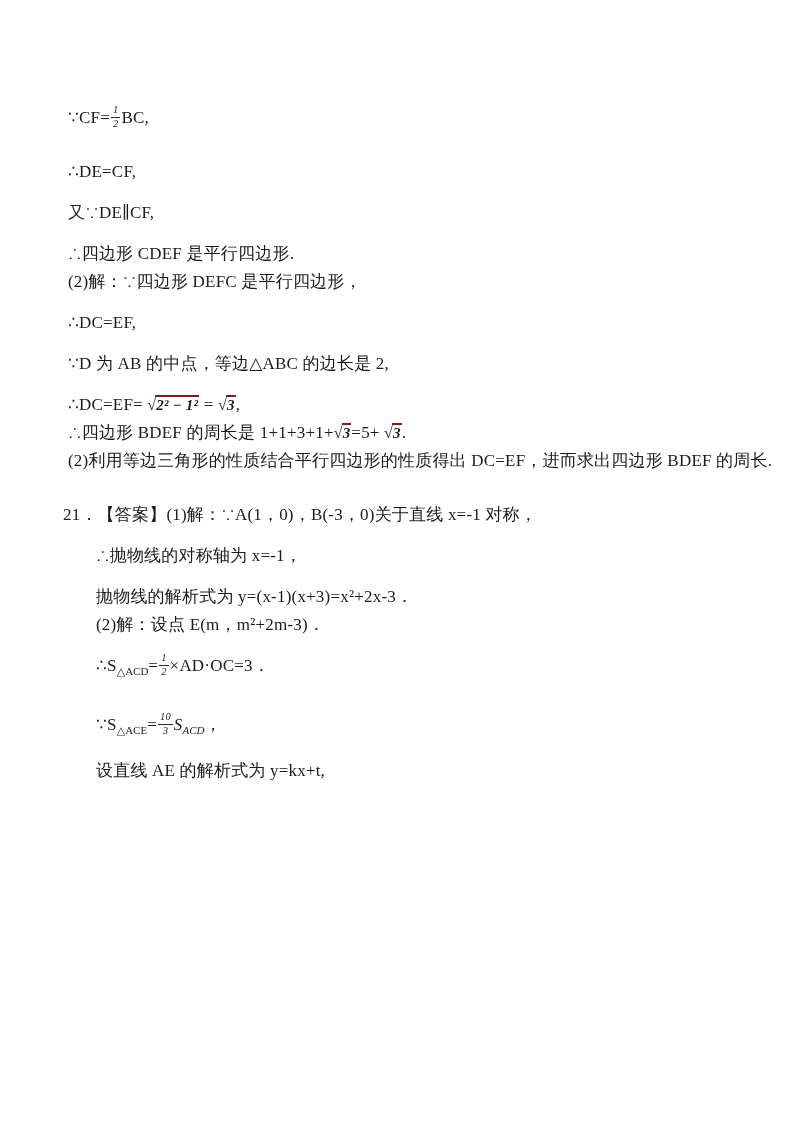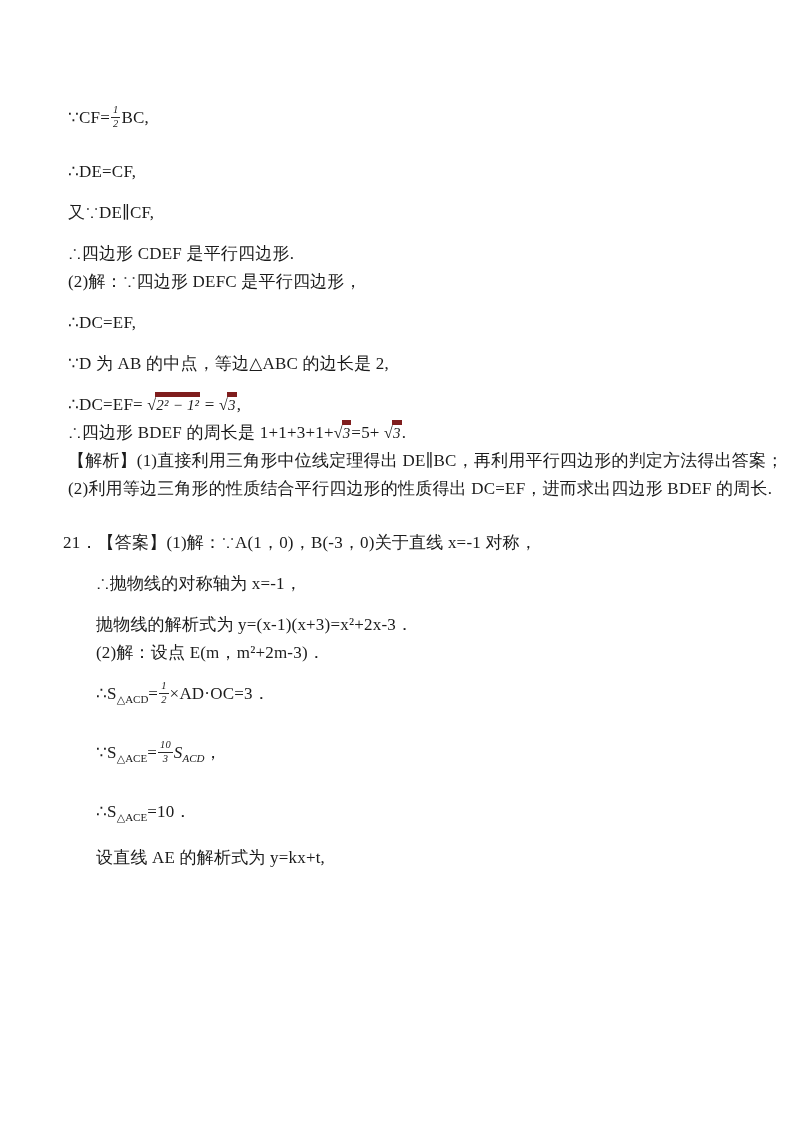--- a/index.html
+++ b/index.html
@@ -61,22 +61,23 @@
     font-style: italic;
     font-size: 15px;
     white-space: nowrap;
   }
   .sqrt .rad {
     font-style: normal;
     font-size: 16px;
     margin-right: -1px;
   }
   .sqrt .rdc {
-    border-top: 5px solid #7f1d1d;
+    border-top: 2px solid #7f1d1d;
     padding: 0 1px;
+    font-weight: bold;
   }
   
   .sb {
     font-size: 11px;
     vertical-align: -4px;
     letter-spacing: 0;
   }
   .it { font-style: italic; }
 </style>
 </head>
@@ -85,23 +86,21 @@
 <div id="doc">
     <div class="line ind-body gap-none"><span class="seg">∵CF=</span><span class="frac"><span class="num">1</span><span class="den">2</span></span><span class="seg">BC,</span></div>
     <div class="line ind-body gap-large"><span class="seg">∴DE=CF,</span></div>
     <div class="line ind-body gap-small"><span class="seg">又∵DE∥CF,</span></div>
     <div class="line ind-body gap-small"><span class="seg">∴四边形 CDEF 是平行四边形.</span></div>
     <div class="line ind-body gap-none"><span class="seg">(2)解：∵四边形 DEFC 是平行四边形，</span></div>
     <div class="line ind-body gap-small"><span class="seg">∴DC=EF,</span></div>
     <div class="line ind-body gap-small"><span class="seg">∵D 为 AB 的中点，等边△ABC 的边长是 2,</span></div>
     <div class="line ind-body gap-small"><span class="seg">∴DC=EF= </span><span class="sqrt"><span class="rad">√</span><span class="rdc">2² − 1²</span></span><span class="seg"> = </span><span class="sqrt"><span class="rad">√</span><span class="rdc">3</span></span><span class="seg">,</span></div>
     <div class="line ind-body gap-none"><span class="seg">∴四边形 BDEF 的周长是 1+1+3+1+</span><span class="sqrt"><span class="rad">√</span><span class="rdc">3</span></span><span class="seg">=5+ </span><span class="sqrt"><span class="rad">√</span><span class="rdc">3</span></span><span class="seg">.</span></div>
-    <div class="line ind-body gap-none"><span class="seg">【解析】(1)直接利用三角形中位线定理得出 DE∥BC，再利用平行四边形的判定方法得出答案；</span></div>
     <div class="line ind-body gap-none"><span class="seg">(2)利用等边三角形的性质结合平行四边形的性质得出 DC=EF，进而求出四边形 BDEF 的周长.</span></div>
     <div class="line ind-num gap-large"><span class="seg">21．【答案】(1)解：∵A(1，0)，B(-3，0)关于直线 x=-1 对称，</span></div>
     <div class="line ind-inner gap-small"><span class="seg">∴抛物线的对称轴为 x=-1，</span></div>
     <div class="line ind-inner gap-small"><span class="seg">抛物线的解析式为 y=(x-1)(x+3)=x²+2x-3．</span></div>
     <div class="line ind-inner gap-none"><span class="seg">(2)解：设点 E(m，m²+2m-3)．</span></div>
     <div class="line ind-inner gap-small"><span class="seg">∴S</span><span class="sb">△ACD</span><span class="seg">=</span><span class="frac"><span class="num">1</span><span class="den">2</span></span><span class="seg">×AD·OC=3．</span></div>
     <div class="line ind-inner gap-large"><span class="seg">∵S</span><span class="sb">△ACE</span><span class="seg">=</span><span class="frac"><span class="num">10</span><span class="den">3</span></span><span class="it">S</span><span class="sb it">ACD</span><span class="seg">，</span></div>
-    <div class="line ind-inner gap-large"><span class="seg">∴S</span><span class="sb">△ACE</span><span class="seg">=10．</span></div>
     <div class="line ind-inner gap-small"><span class="seg">设直线 AE 的解析式为 y=kx+t,</span></div>
   </div>
 
 </body></html>

